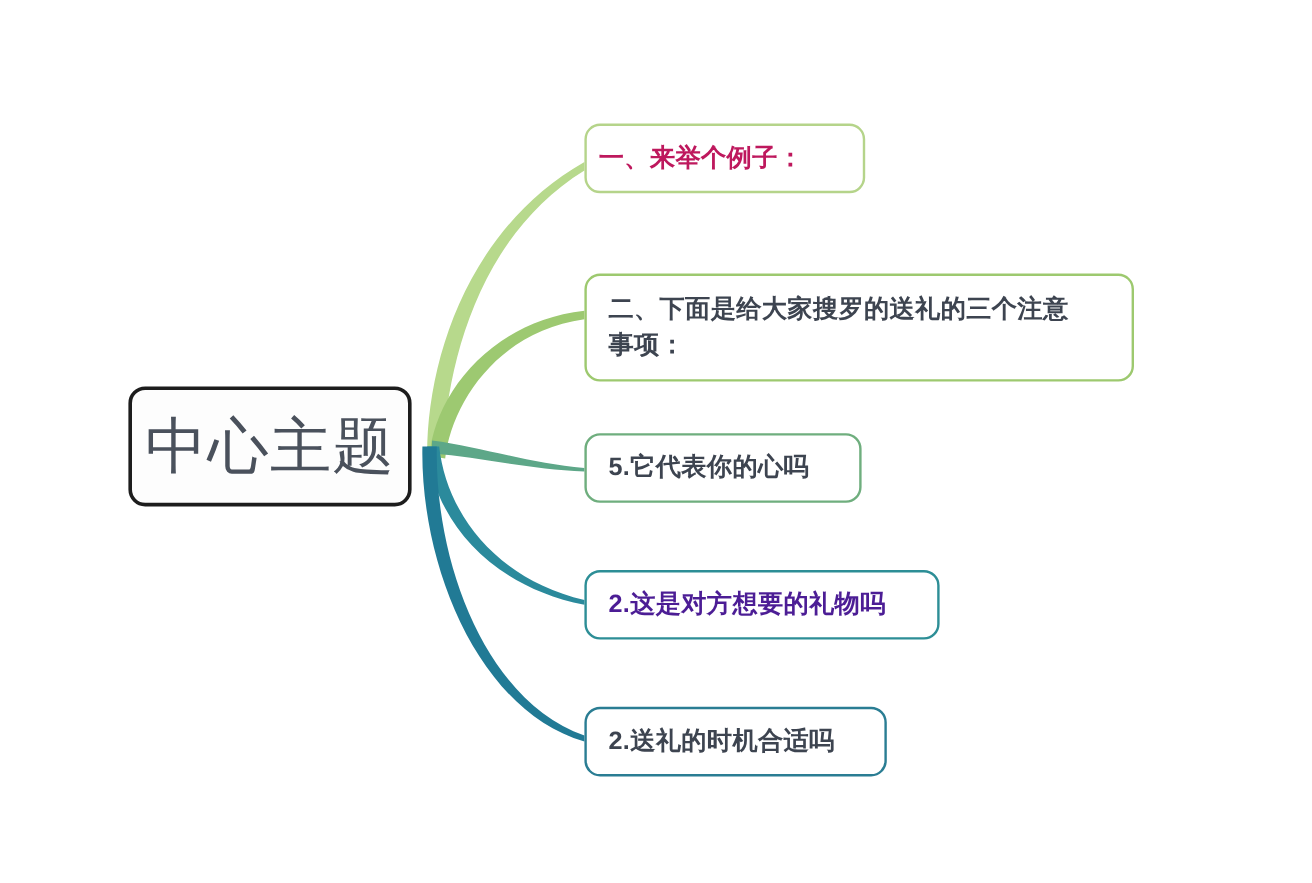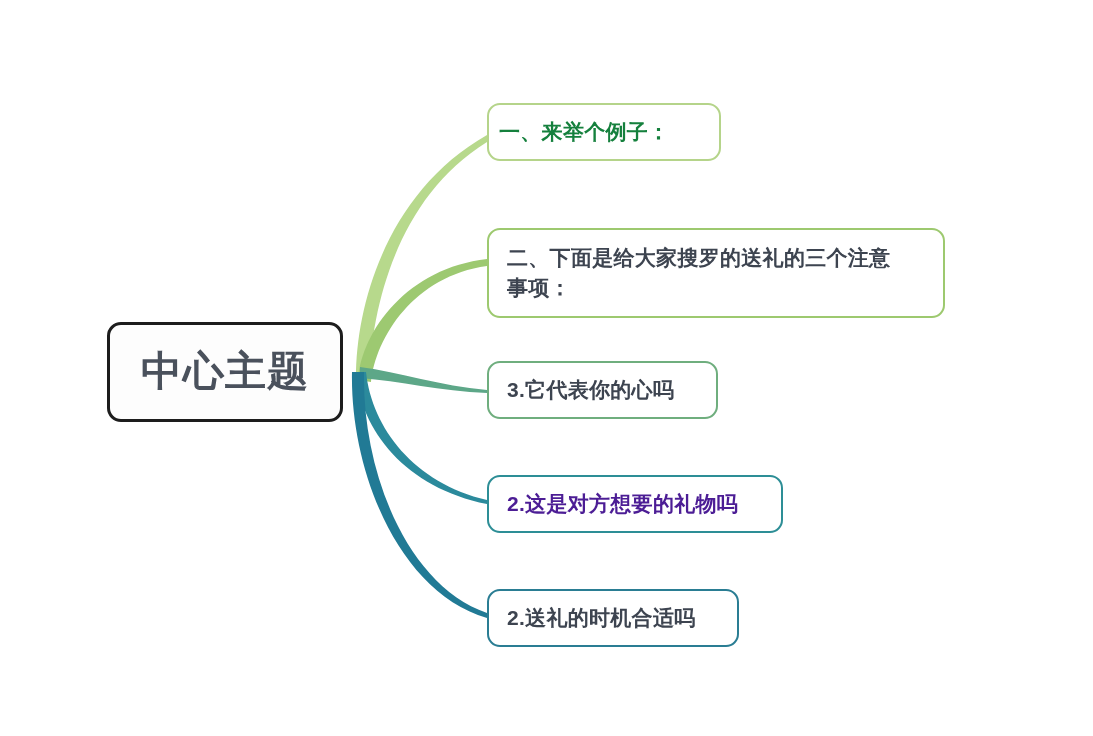--- a/index.html
+++ b/index.html
@@ -40,22 +40,22 @@
     box-sizing: border-box;
     border: 3px solid #1d1d1d;
     border-radius: 14px;
     background: #fdfdfd;
     display: flex;
     align-items: center;
     justify-content: center;
     z-index: 5;
   }
   .center-node .label {
-    font-size: 41px;
-    font-weight: bold;
+    font-size: 51px;
+    font-weight: normal;
     color: #4a515c;
     letter-spacing: 1px;
     line-height: 1.1;
     white-space: nowrap;
   }
 
   
   .topic-node {
     position: absolute;
     box-sizing: border-box;
@@ -114,30 +114,30 @@
              C 350,470 398,592 487,618
              L 487,613
              C 406,585 362,470 364,372 Z" fill="#217a95"></path>
   </svg>
 
   <div class="center-node" style="border-color: rgb(29, 29, 29); background: rgb(253, 253, 253);">
     <span class="label" style="color: rgb(74, 81, 92);">中心主题</span>
   </div>
 
   <div class="topic-node" id="node-0" style="border-color: rgb(181, 212, 138);">
-    <span class="label" style="color: #15803d; padding-left: 10px;">一、来举个例子：</span>
+    <span class="label" style="color: #be185d; padding-left: 10px;">一、来举个例子：</span>
   </div>
 
   <div class="topic-node" id="node-1" style="border-color: rgb(157, 201, 111);">
     <span class="label" style="color: rgb(61, 68, 80);">二、下面是给大家搜罗的送礼的三个注意
 事项：</span>
   </div>
 
   <div class="topic-node" id="node-2" style="border-color: rgb(111, 174, 126);">
-    <span class="label" style="color: rgb(61, 68, 80);">3.它代表你的心吗</span>
+    <span class="label" style="color: rgb(61, 68, 80);">5.它代表你的心吗</span>
   </div>
 
   <div class="topic-node" id="node-3" style="border-color: rgb(45, 142, 150);">
     <span class="label" style="color: #4c1d95;">2.这是对方想要的礼物吗</span>
   </div>
 
   <div class="topic-node" id="node-4" style="border-color: rgb(42, 125, 147);">
     <span class="label" style="color: rgb(61, 68, 80);">2.送礼的时机合适吗</span>
   </div>
 

